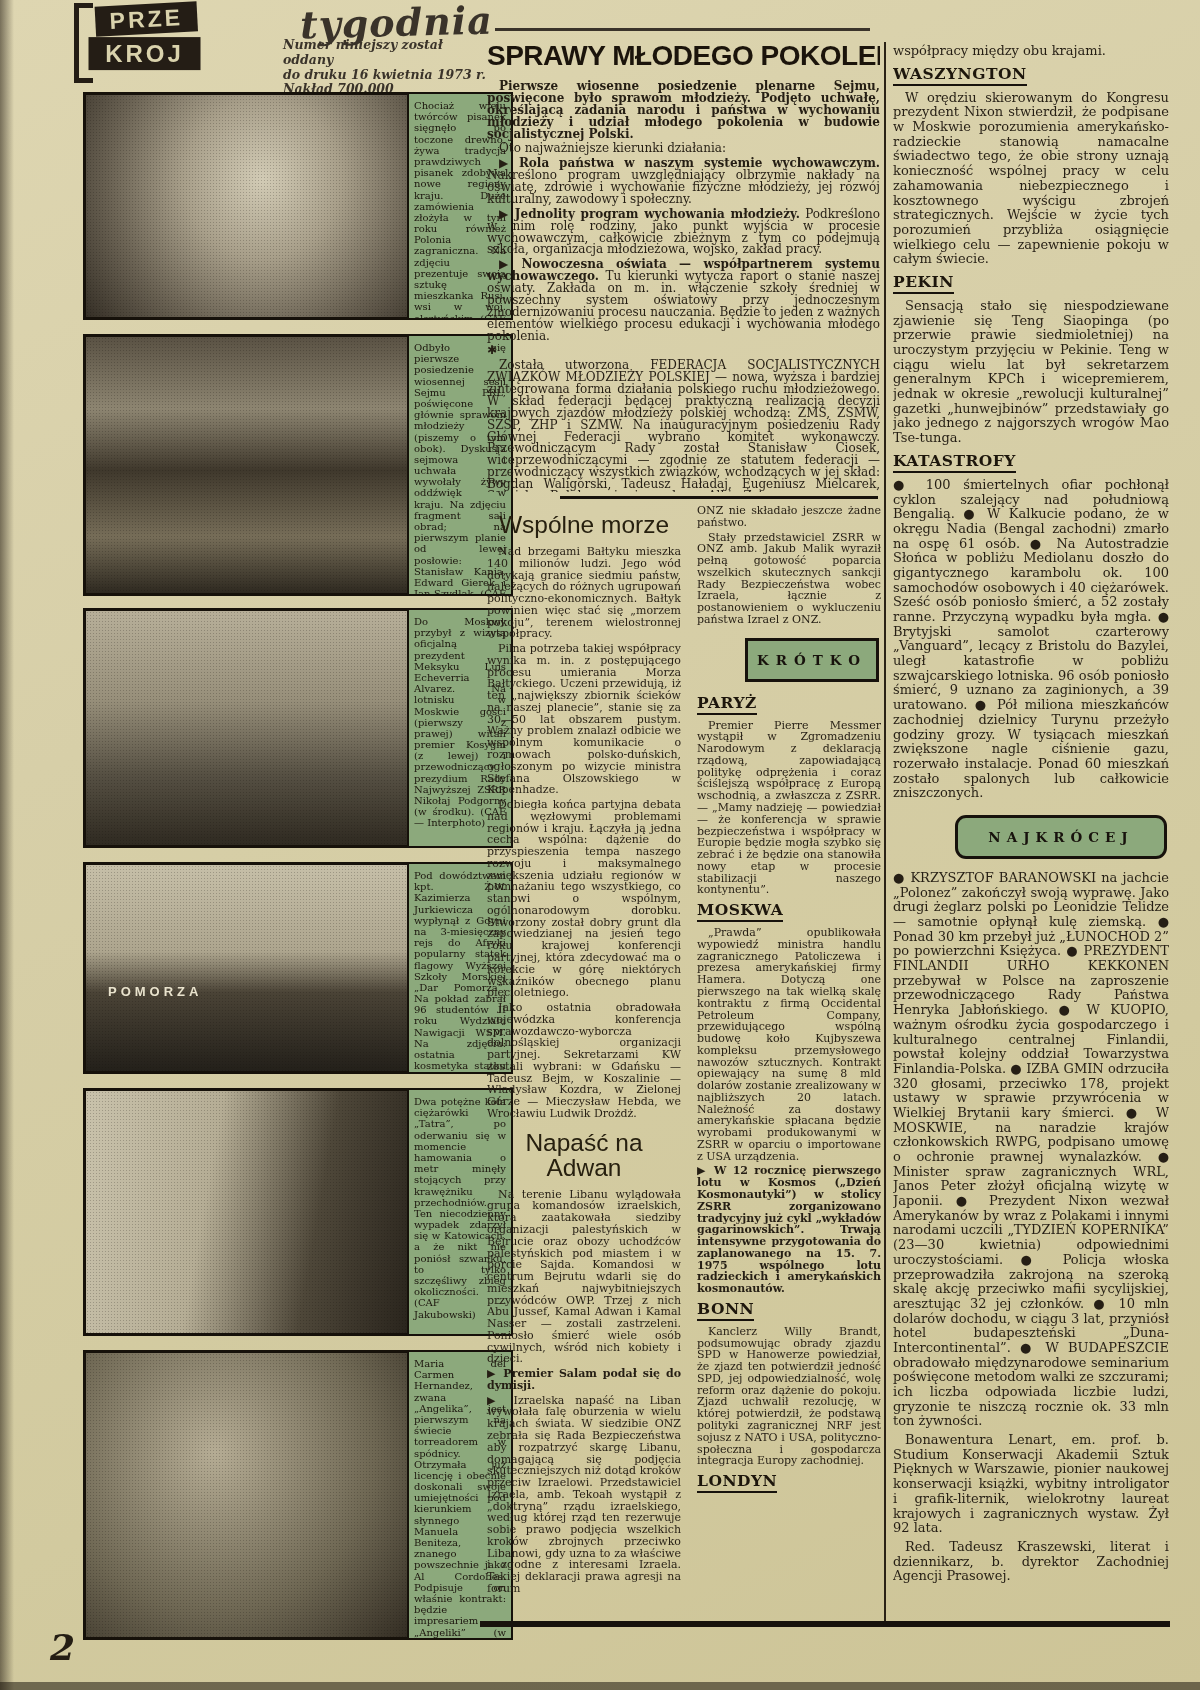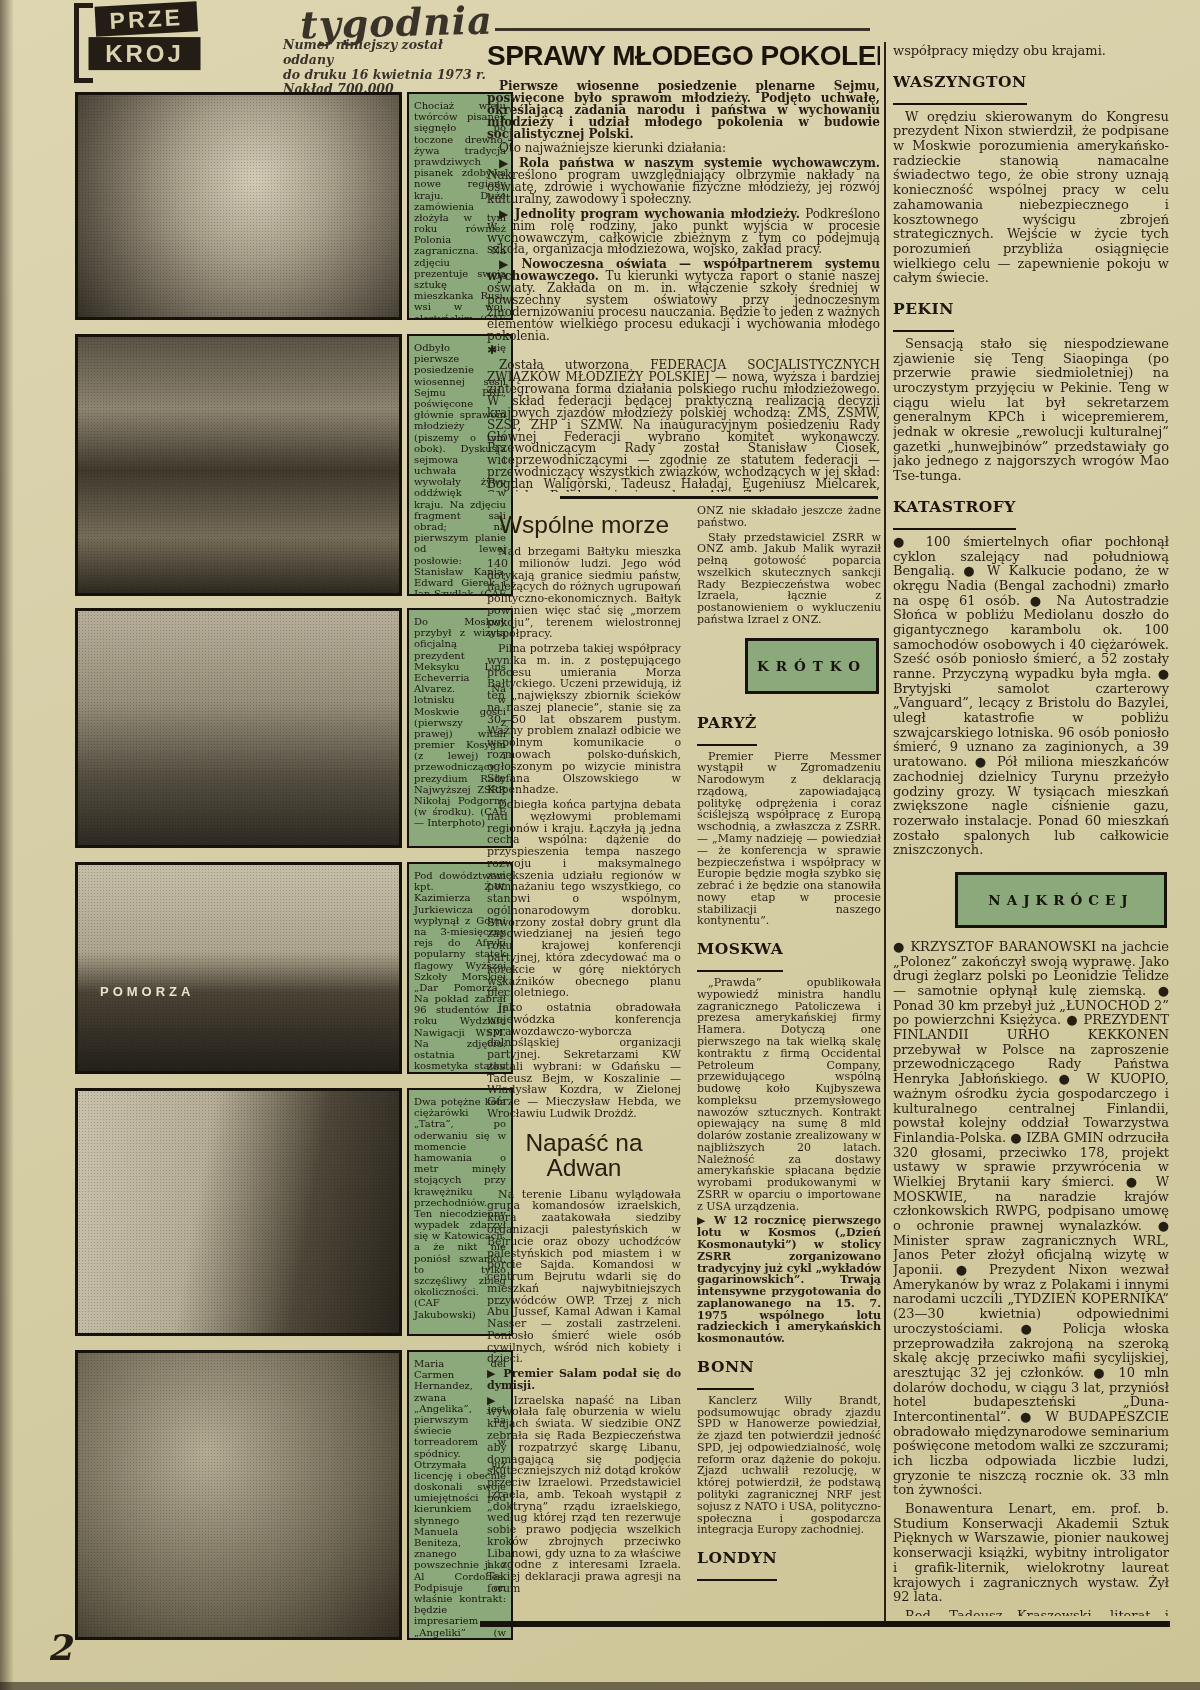--- a/index.html
+++ b/index.html
@@ -19,21 +19,21 @@
   .logo-top{left:8px;top:0;width:102px;height:30px;font-size:23px;line-height:30px;transform:rotate(-1deg);}
   .logo-bot{left:0;top:33px;width:112px;height:33px;font-size:24px;line-height:33px;transform:rotate(2deg);}
   .tyg{position:absolute;left:300px;top:0px;font-style:italic;font-weight:bold;font-size:38px;
         color:#3a332a;transform:rotate(-1.5deg);letter-spacing:1px;}
   .tyg-line{position:absolute;left:495px;top:28px;width:375px;height:3px;background:#3a332a;}
   .printnote{position:absolute;left:283px;top:38px;width:205px;font-style:italic;font-weight:bold;
         font-size:12.5px;line-height:1.18;color:#3a332a;white-space:pre-line;}
 
   
   .pitem{position:absolute;left:35px;width:438px;}
-  .photo{position:absolute;left:0;top:0;bottom:0;width:327px;border:3px solid #16110a;box-sizing:border-box;}
+  .photo{position:absolute;left:8px;top:0;bottom:0;width:327px;border:3px solid #16110a;box-sizing:border-box;}
   .photo::after{content:"";position:absolute;inset:0;
         background-image:radial-gradient(rgba(20,15,8,.22) 1px,transparent 1px);background-size:3px 3px;}
   .cap{position:absolute;right:0;top:0;bottom:0;width:106px;background:#8ca97c;border:2px solid #16110a;
         box-sizing:border-box;padding:6px 5px;font-size:10px;line-height:1.12;text-align:justify;
         color:#1b150d;font-weight:500;overflow:hidden;margin:0;}
   .ph1{background:radial-gradient(circle at 55% 38%,#d2cbb5 0%,#a89f8a 35%,#6b6354 68%,#352f26 100%);}
   .ph2{background:linear-gradient(180deg,#5a5244 0%,#8d8571 28%,#3f382c 52%,#766d58 78%,#2e2920 100%);}
   .ph3{background:linear-gradient(180deg,#b7af99 0%,#978f7a 38%,#565043 70%,#2f2a21 100%);}
   .ph4{background:linear-gradient(180deg,#c6bfa8 0%,#ada58e 42%,#4a4336 62%,#23201a 100%);}
   .ph5{background:linear-gradient(100deg,#c9c2ab 0%,#b5ad95 38%,#4e4739 70%,#2a251d 100%);}
@@ -56,25 +56,25 @@
   .subcolL{position:absolute;left:487px;top:502px;width:194px;height:1116px;overflow:hidden;}
   .subcolR{position:absolute;left:697px;top:505px;width:184px;height:1113px;overflow:hidden;}
   .col4{position:absolute;left:893px;top:44px;width:276px;height:1572px;overflow:hidden;}
 
   .sans-title{font-family:"Liberation Sans",sans-serif;font-weight:normal;color:#27200f;
         font-size:24.5px;line-height:1.02;text-align:center;margin:10px 0 9px 0;white-space:pre-line;}
   .subcolL p, .subcolR p{font-size:11px;line-height:1.07;text-align:justify;text-indent:11px;margin:0 0 3px 0;}
   .col4 p{font-size:13px;line-height:1.13;text-align:justify;text-indent:12px;margin:0 0 4px 0;}
   p.noindent{text-indent:0;}
   .cityhdr{display:inline-block;font-weight:bold;font-size:15.5px;letter-spacing:0.5px;color:#1d160c;
-        border-bottom:2.5px solid #17120c;padding-bottom:12px;margin:9px 0 5px 0;}
-  .gbox{background:#8ca97c;border:3px solid #17120c;height:56px;display:flex;align-items:center;
+        border-bottom:2.5px solid #17120c;padding-bottom:1px;margin:1px 0 5px 0;}
+  .gbox{background:#8ca97c;border:3px solid #17120c;height:44px;display:flex;align-items:center;
         justify-content:center;font-weight:bold;font-size:13.5px;color:#17120c;box-sizing:border-box;}
   .gbox-krotko{width:134px;margin:12px 0 10px 48px;letter-spacing:7px;}
-  .gbox-naj{width:212px;margin:14px 0 12px 62px;letter-spacing:6px;}
+  .gbox-naj{width:212px;margin:14px 0 12px 62px;letter-spacing:6px;border-radius:11px;}
 
   .vrule{position:absolute;left:884px;top:42px;width:2px;height:1580px;background:#2a2216;}
   .bottom-rule{position:absolute;left:480px;top:1621px;width:690px;height:6px;background:#17120c;}
   .page-no{position:absolute;left:50px;top:1626px;font-size:36px;font-weight:bold;color:#241d13;
         font-style:italic;}
 </style>
 </head>
 <body>
 
 <div id="page">

